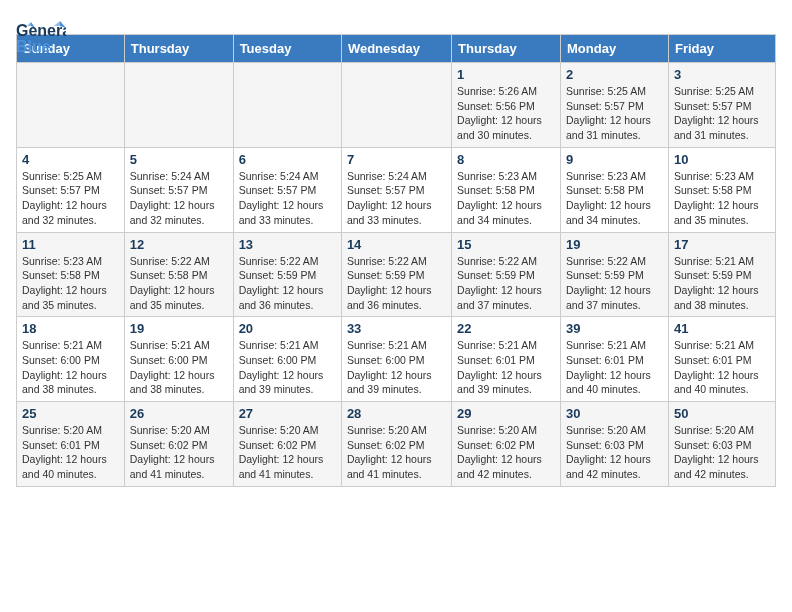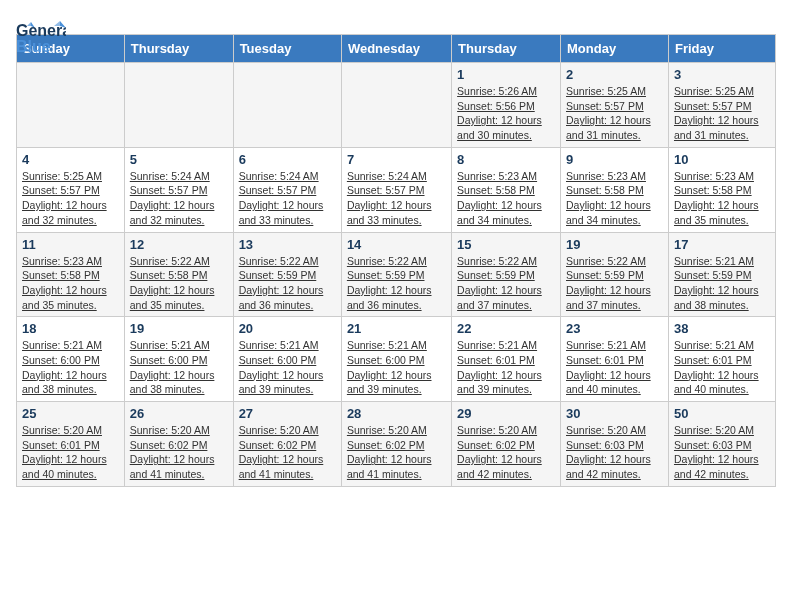--- a/index.html
+++ b/index.html
@@ -63,21 +63,20 @@
       font-weight: bold;
       font-size: 13px;
       color: #1a3a5c;
       display: block;
       margin-bottom: 2px;
     }
     .day-info {
       color: #333;
       font-size: 10.5px;
       line-height: 1.4;
-      text-decoration: underline;
     }
     .empty-cell {
       background-color: #f5f5f5;
     }
   </style>
 </head>
 <body>
 
 <div class="header-area">
   <div class="logo">
@@ -266,42 +265,42 @@
 and 38 minutes.</div>
         </td>
         <td>
           <span class="day-num">20</span>
           <div class="day-info" style="white-space: pre-line;">Sunrise: 5:21 AM
 Sunset: 6:00 PM
 Daylight: 12 hours
 and 39 minutes.</div>
         </td>
         <td>
-          <span class="day-num">21</span>
+          <span class="day-num">33</span>
           <div class="day-info" style="white-space: pre-line;">Sunrise: 5:21 AM
 Sunset: 6:00 PM
 Daylight: 12 hours
 and 39 minutes.</div>
         </td>
         <td>
           <span class="day-num">22</span>
           <div class="day-info" style="white-space: pre-line;">Sunrise: 5:21 AM
 Sunset: 6:01 PM
 Daylight: 12 hours
 and 39 minutes.</div>
         </td>
         <td>
-          <span class="day-num">23</span>
+          <span class="day-num">39</span>
           <div class="day-info" style="white-space: pre-line;">Sunrise: 5:21 AM
 Sunset: 6:01 PM
 Daylight: 12 hours
 and 40 minutes.</div>
         </td>
         <td>
-          <span class="day-num">38</span>
+          <span class="day-num">41</span>
           <div class="day-info" style="white-space: pre-line;">Sunrise: 5:21 AM
 Sunset: 6:01 PM
 Daylight: 12 hours
 and 40 minutes.</div>
         </td>
       </tr>
       <tr>
         <td>
           <span class="day-num">25</span>
           <div class="day-info" style="white-space: pre-line;">Sunrise: 5:20 AM

